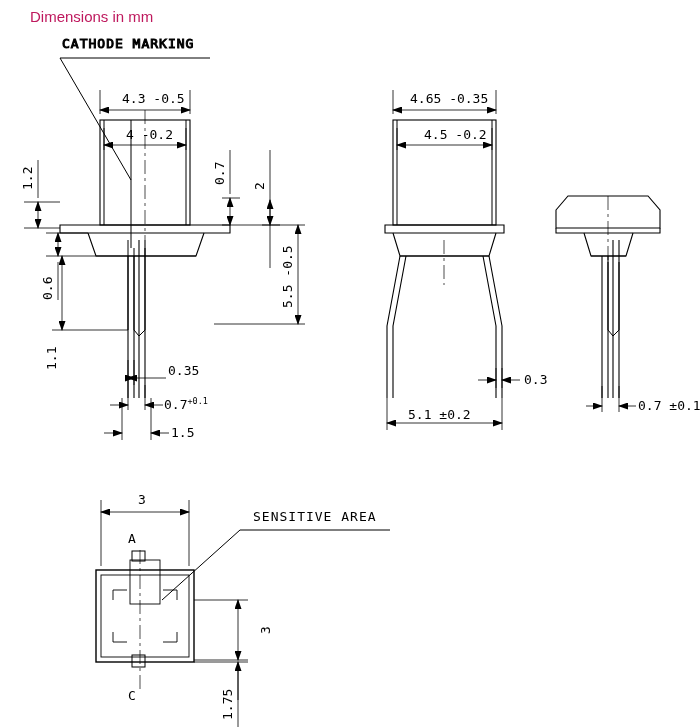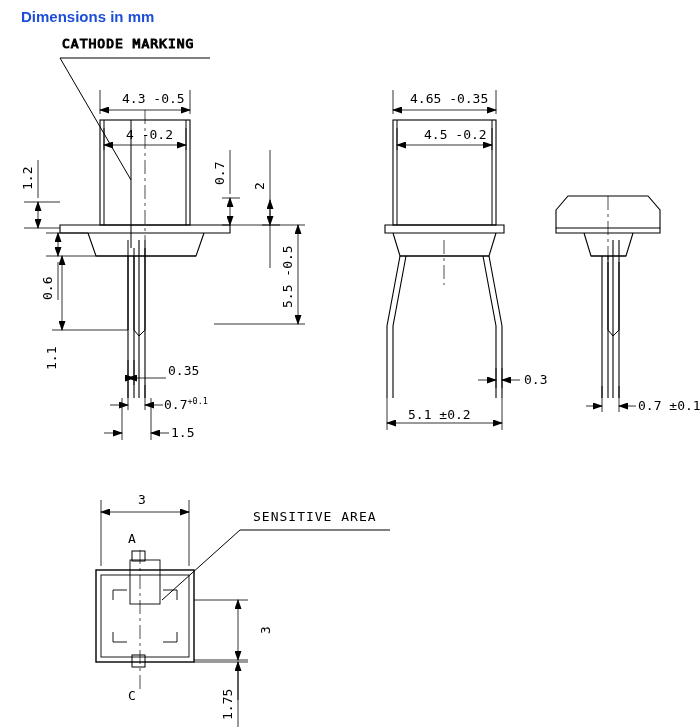--- a/index.html
+++ b/index.html
@@ -15,26 +15,26 @@
     overflow: hidden;
   }
   #sheet {
     position: absolute;
     left: 0; top: 0;
     width: 700px;
     height: 727px;
   }
   .title-text {
     position: absolute;
-    left: 21px;
+    left: 30px;
     top: 8px;
     font-family: "Liberation Sans", sans-serif;
     font-size: 15px;
-    font-weight: bold;
-    color: #1d4ed8;
+    font-weight: normal;
+    color: #be185d;
     letter-spacing: 0px;
   }
   svg text {
     font-family: "DejaVu Sans Mono", monospace;
     fill: #000;
   }
   .dim-label {
     font-size: 13px;
   }
   .note-label {

